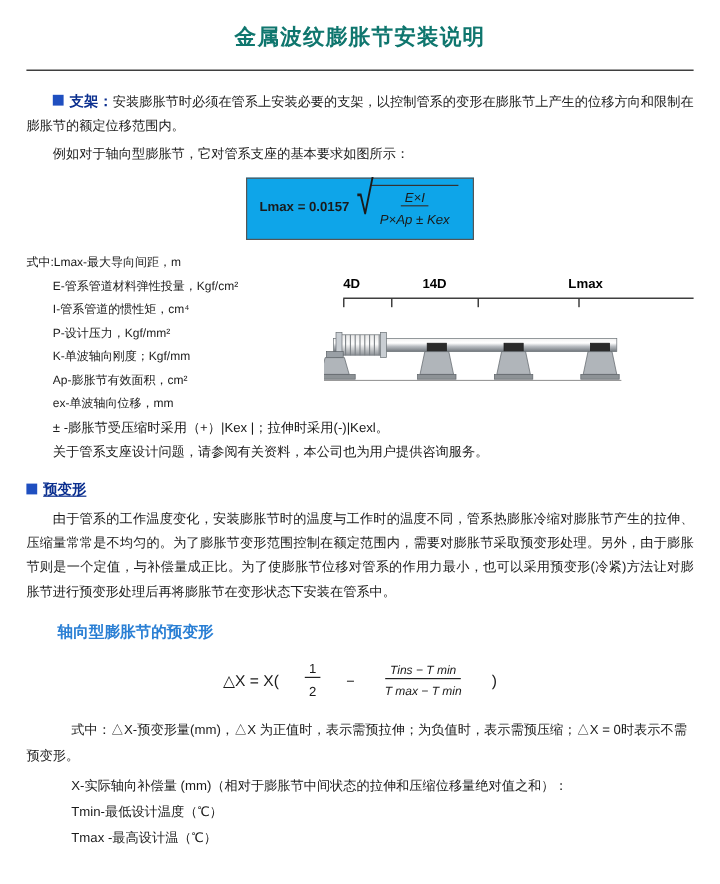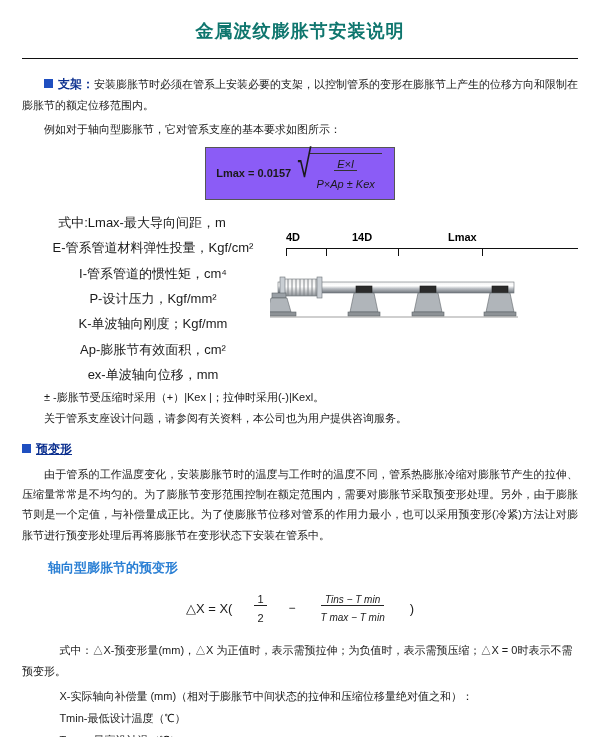--- a/index.html
+++ b/index.html
@@ -79,21 +79,21 @@
     display: flex;
     justify-content: center;
     margin: 8px 0 10px 0;
   }
   .formula-box {
     border: 1px solid #555;
     padding: 5px 12px 5px 10px;
     display: flex;
     align-items: center;
     font-size: 11px;
-    background: #8b5cf6;
+    background: #0ea5e9;
   }
   .fb-label { font-weight: bold; margin-right: 6px; white-space: nowrap; }
   .radical {
     display: flex;
     align-items: stretch;
   }
   .radical .sign {
     font-size: 26px;
     line-height: 1;
     margin-right: -2px;
@@ -109,40 +109,39 @@
     text-align: center;
     vertical-align: middle;
   }
   .frac .num { border-bottom: 1px solid #333; padding: 0 3px; font-style: italic; }
   .frac .den { padding: 0 3px; font-style: italic; }
 
   
   .mid-row { display: flex; gap: 6px; align-items: flex-start; margin-top: 4px; }
   .legend { width: 240px; flex: 0 0 240px; }
   .legend div {
-    font-size: 13px;
+    font-size: 10px;
     line-height: 1.95;
     white-space: nowrap;
-    text-align: center;
   }
   .legend .l0 { padding-left: 0; }
   .legend .li { padding-left: 22px; }
 
   .figure { flex: 1 1 auto; padding-top: 18px; }
   .dim-row {
     display: flex;
     font-weight: bold;
     font-size: 11px;
     color: #000;
     padding-left: 18px;
     gap: 22px;
   }
   .dim-row .d1 { width: 44px; }
   .dim-row .d2 { width: 74px; }
-  .dim-row .d3 { width: 80px; }
+  .dim-row .d3 { width: 80px; text-align: center; }
   .fig-line {
     height: 1px; background: #111; margin: 1px 0 0 18px;
   }
   .fig-ticks { position: relative; height: 7px; margin-left: 18px; }
   .fig-ticks i {
     position: absolute; top: 0; width: 1px; height: 7px; background: #111;
   }
 
   .pipe-svg { display: block; margin-left: 2px; }
 

